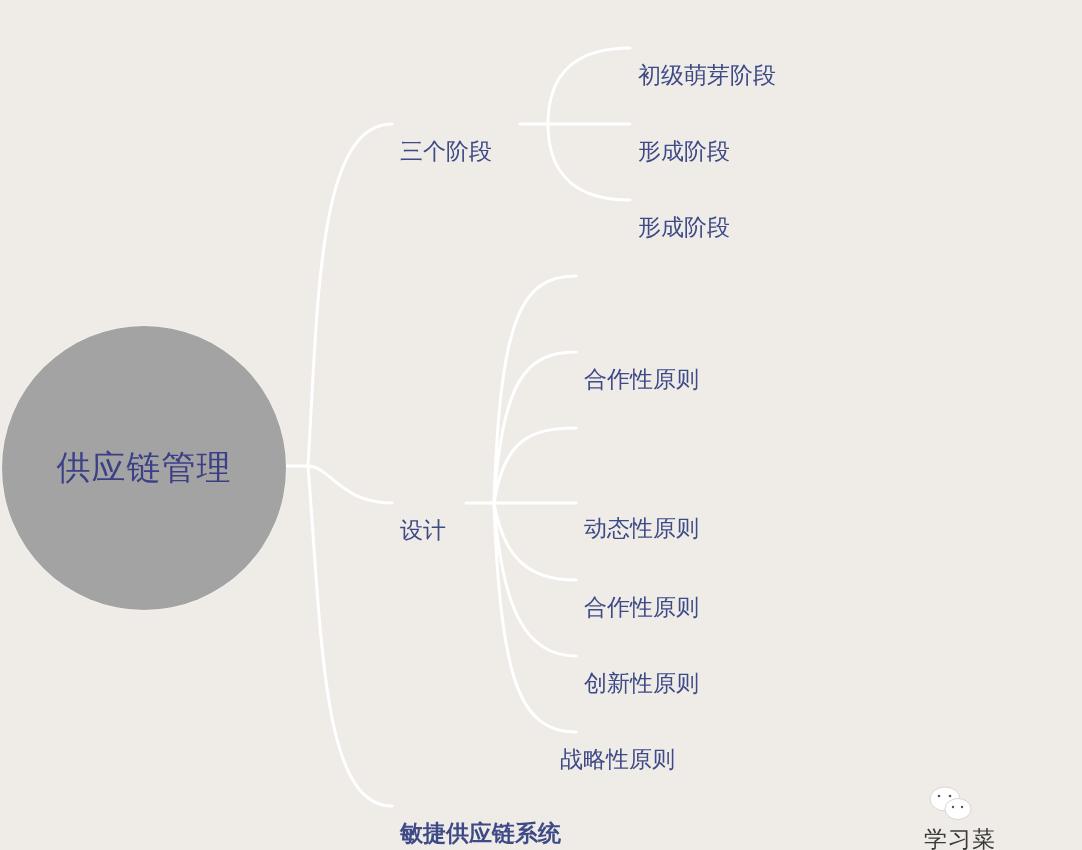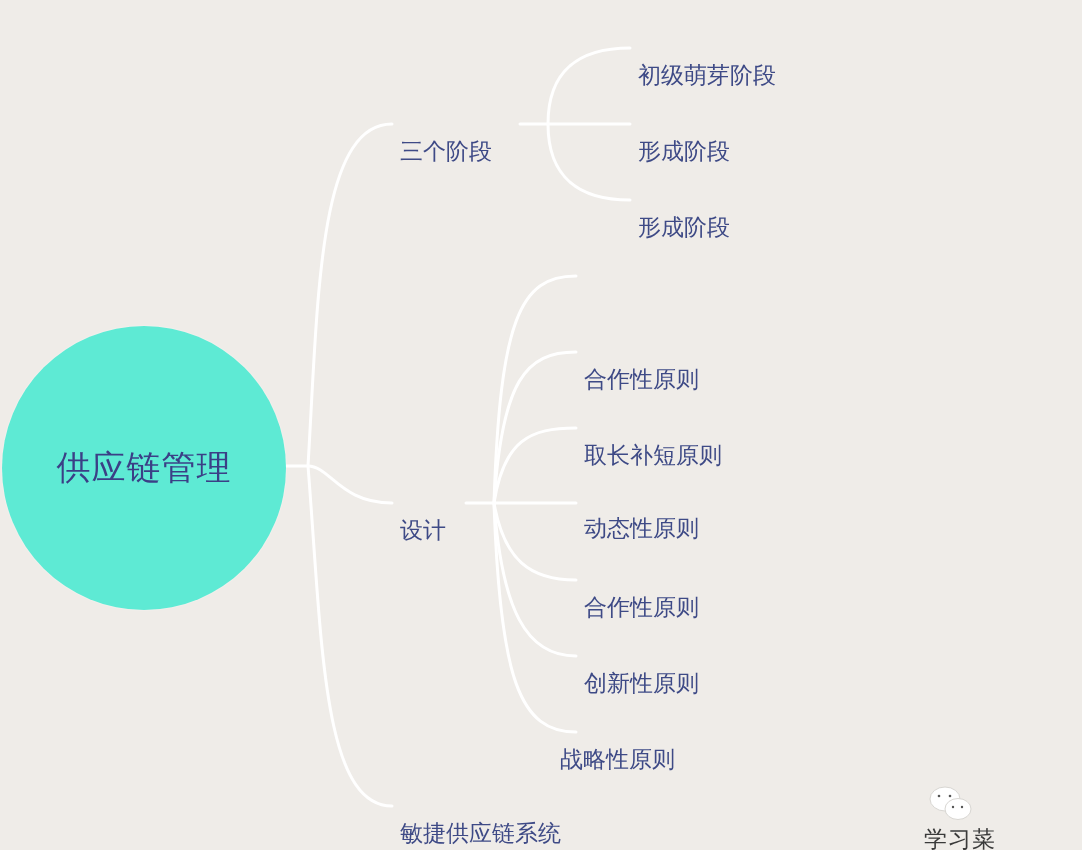--- a/index.html
+++ b/index.html
@@ -6,21 +6,21 @@
   body {
     width: 1082px; height: 850px; overflow: hidden;
     background: #efece8;
     font-family: "DejaVu Sans", "Liberation Sans", sans-serif;
     position: relative;
   }
   #canvas { position: absolute; left: 0; top: 0; width: 1082px; height: 850px; }
   svg.links { position: absolute; left: 0; top: 0; }
   .root {
     position: absolute; left: 2px; top: 326px; width: 284px; height: 284px;
-    border-radius: 50%; background: #5eead4;
+    border-radius: 50%; background: #a3a3a3;
     display: flex; align-items: center; justify-content: center;
     box-shadow: 0 0 2px rgba(255,255,255,0.6);
   }
   .root span { color: #3b3f86; font-size: 34px; letter-spacing: 1px; }
   .node {
     position: absolute; color: #3e4a86; font-size: 23px; white-space: nowrap;
     line-height: 28px; transform: translateY(-14px); margin-top: 27px;
   }
   .watermark { position: absolute; left: 908px; top: 784px; display: flex; align-items: center; flex-direction: column; }
   .watermark .wm-text { color: #3a3a3a; font-size: 23px; margin-left: 16px; letter-spacing: 1px; }
@@ -53,28 +53,27 @@
       <path d="M494 503 C 500 680, 520 732, 576 732"></path>
     </g>
   </svg>
 
   <div class="root">
     <span>供应链管理</span>
   </div>
 
   <div class="node" style="left:400px; top:124px;">三个阶段</div>
   <div class="node" style="left:400px; top:503px;">设计</div>
-  <div class="node" style="left:400px; top:806px;">敏捷供应链系统</div>
+  <div class="node" style="left:400px; top:806px;font-weight:bold;">敏捷供应链系统</div>
 
   <div class="node" style="left:638px; top:48px;">初级萌芽阶段</div>
   <div class="node" style="left:638px; top:124px;">形成阶段</div>
   <div class="node" style="left:638px; top:200px;">形成阶段</div>
 
   <div class="node" style="left:584px; top:352px;">合作性原则</div>
-  <div class="node" style="left:584px; top:428px;">取长补短原则</div>
   <div class="node" style="left:584px; top:503px;font-family:Liberation Mono, monospace;">动态性原则</div>
   <div class="node" style="left:584px; top:580px;">合作性原则</div>
   <div class="node" style="left:584px; top:656px;">创新性原则</div>
   <div class="node" style="left:560px; top:732px;">战略性原则</div>
 
   <div class="watermark">
     <svg width="48" height="40" viewBox="0 0 48 40">
       <ellipse cx="17" cy="15" rx="15" ry="12" fill="#ffffff" stroke="#d8d6d2" stroke-width="1"></ellipse>
       <circle cx="11" cy="12" r="1.3" fill="#555"></circle>
       <circle cx="22" cy="12" r="1.3" fill="#555"></circle>

